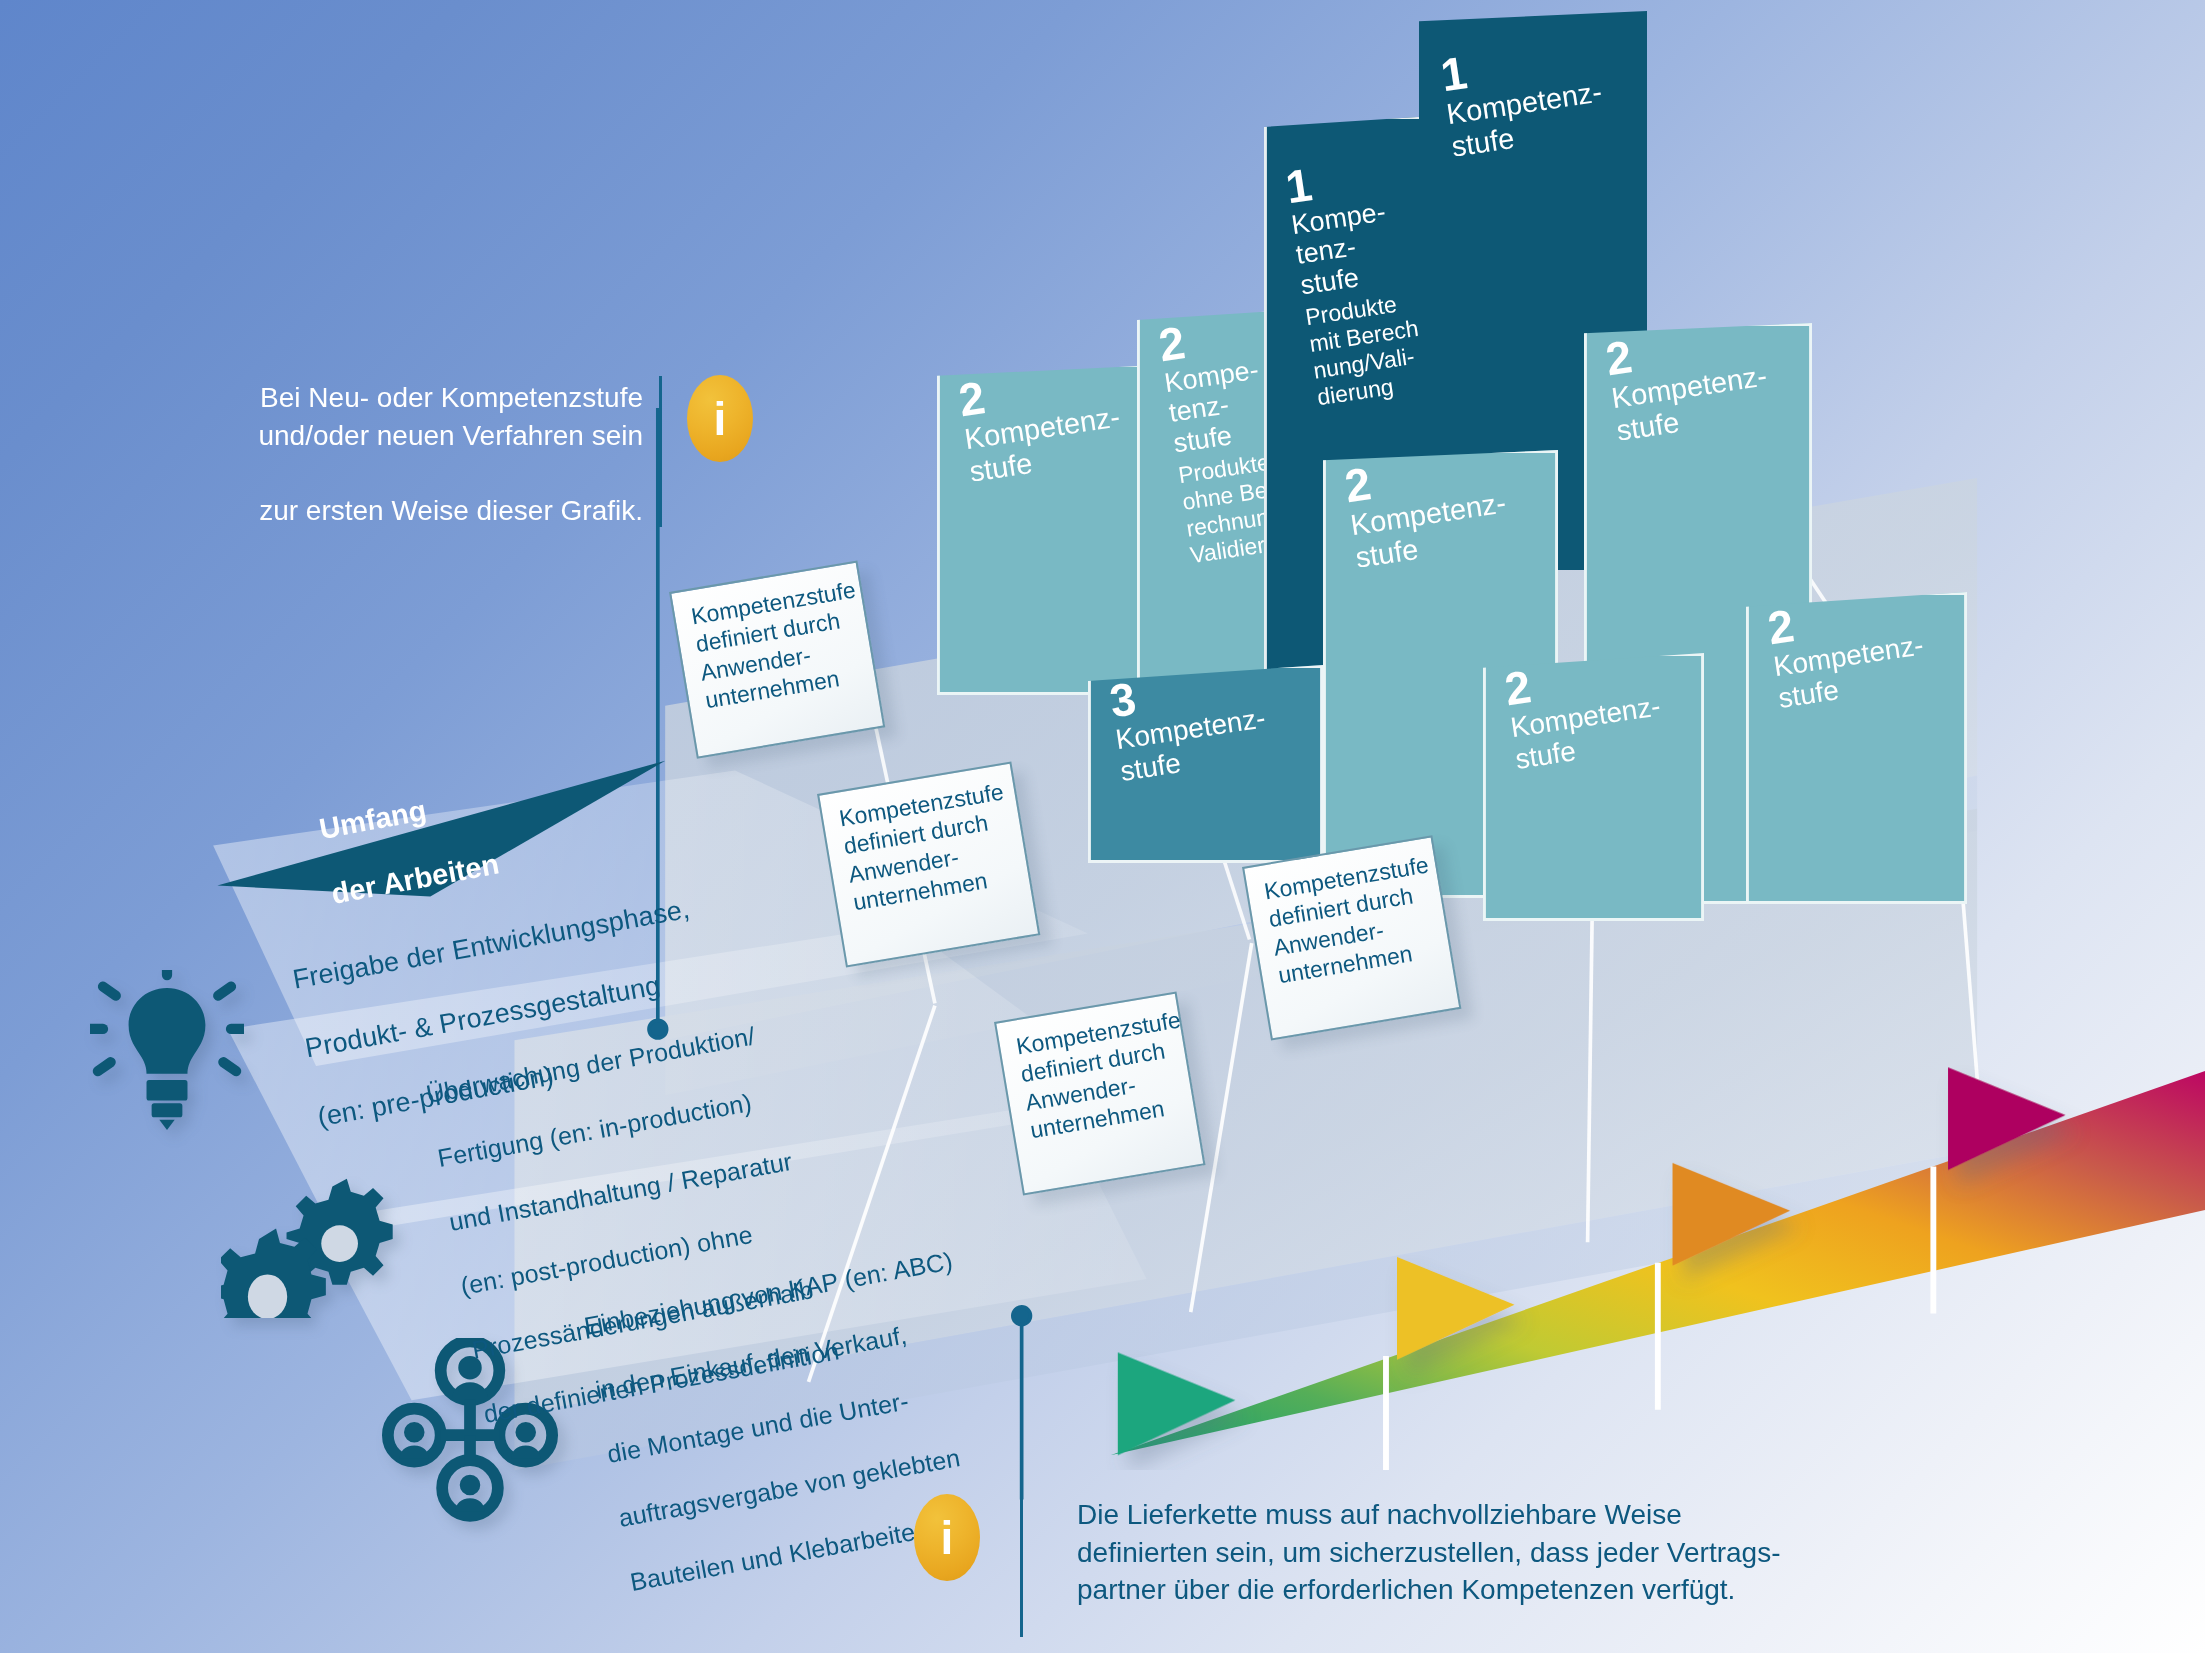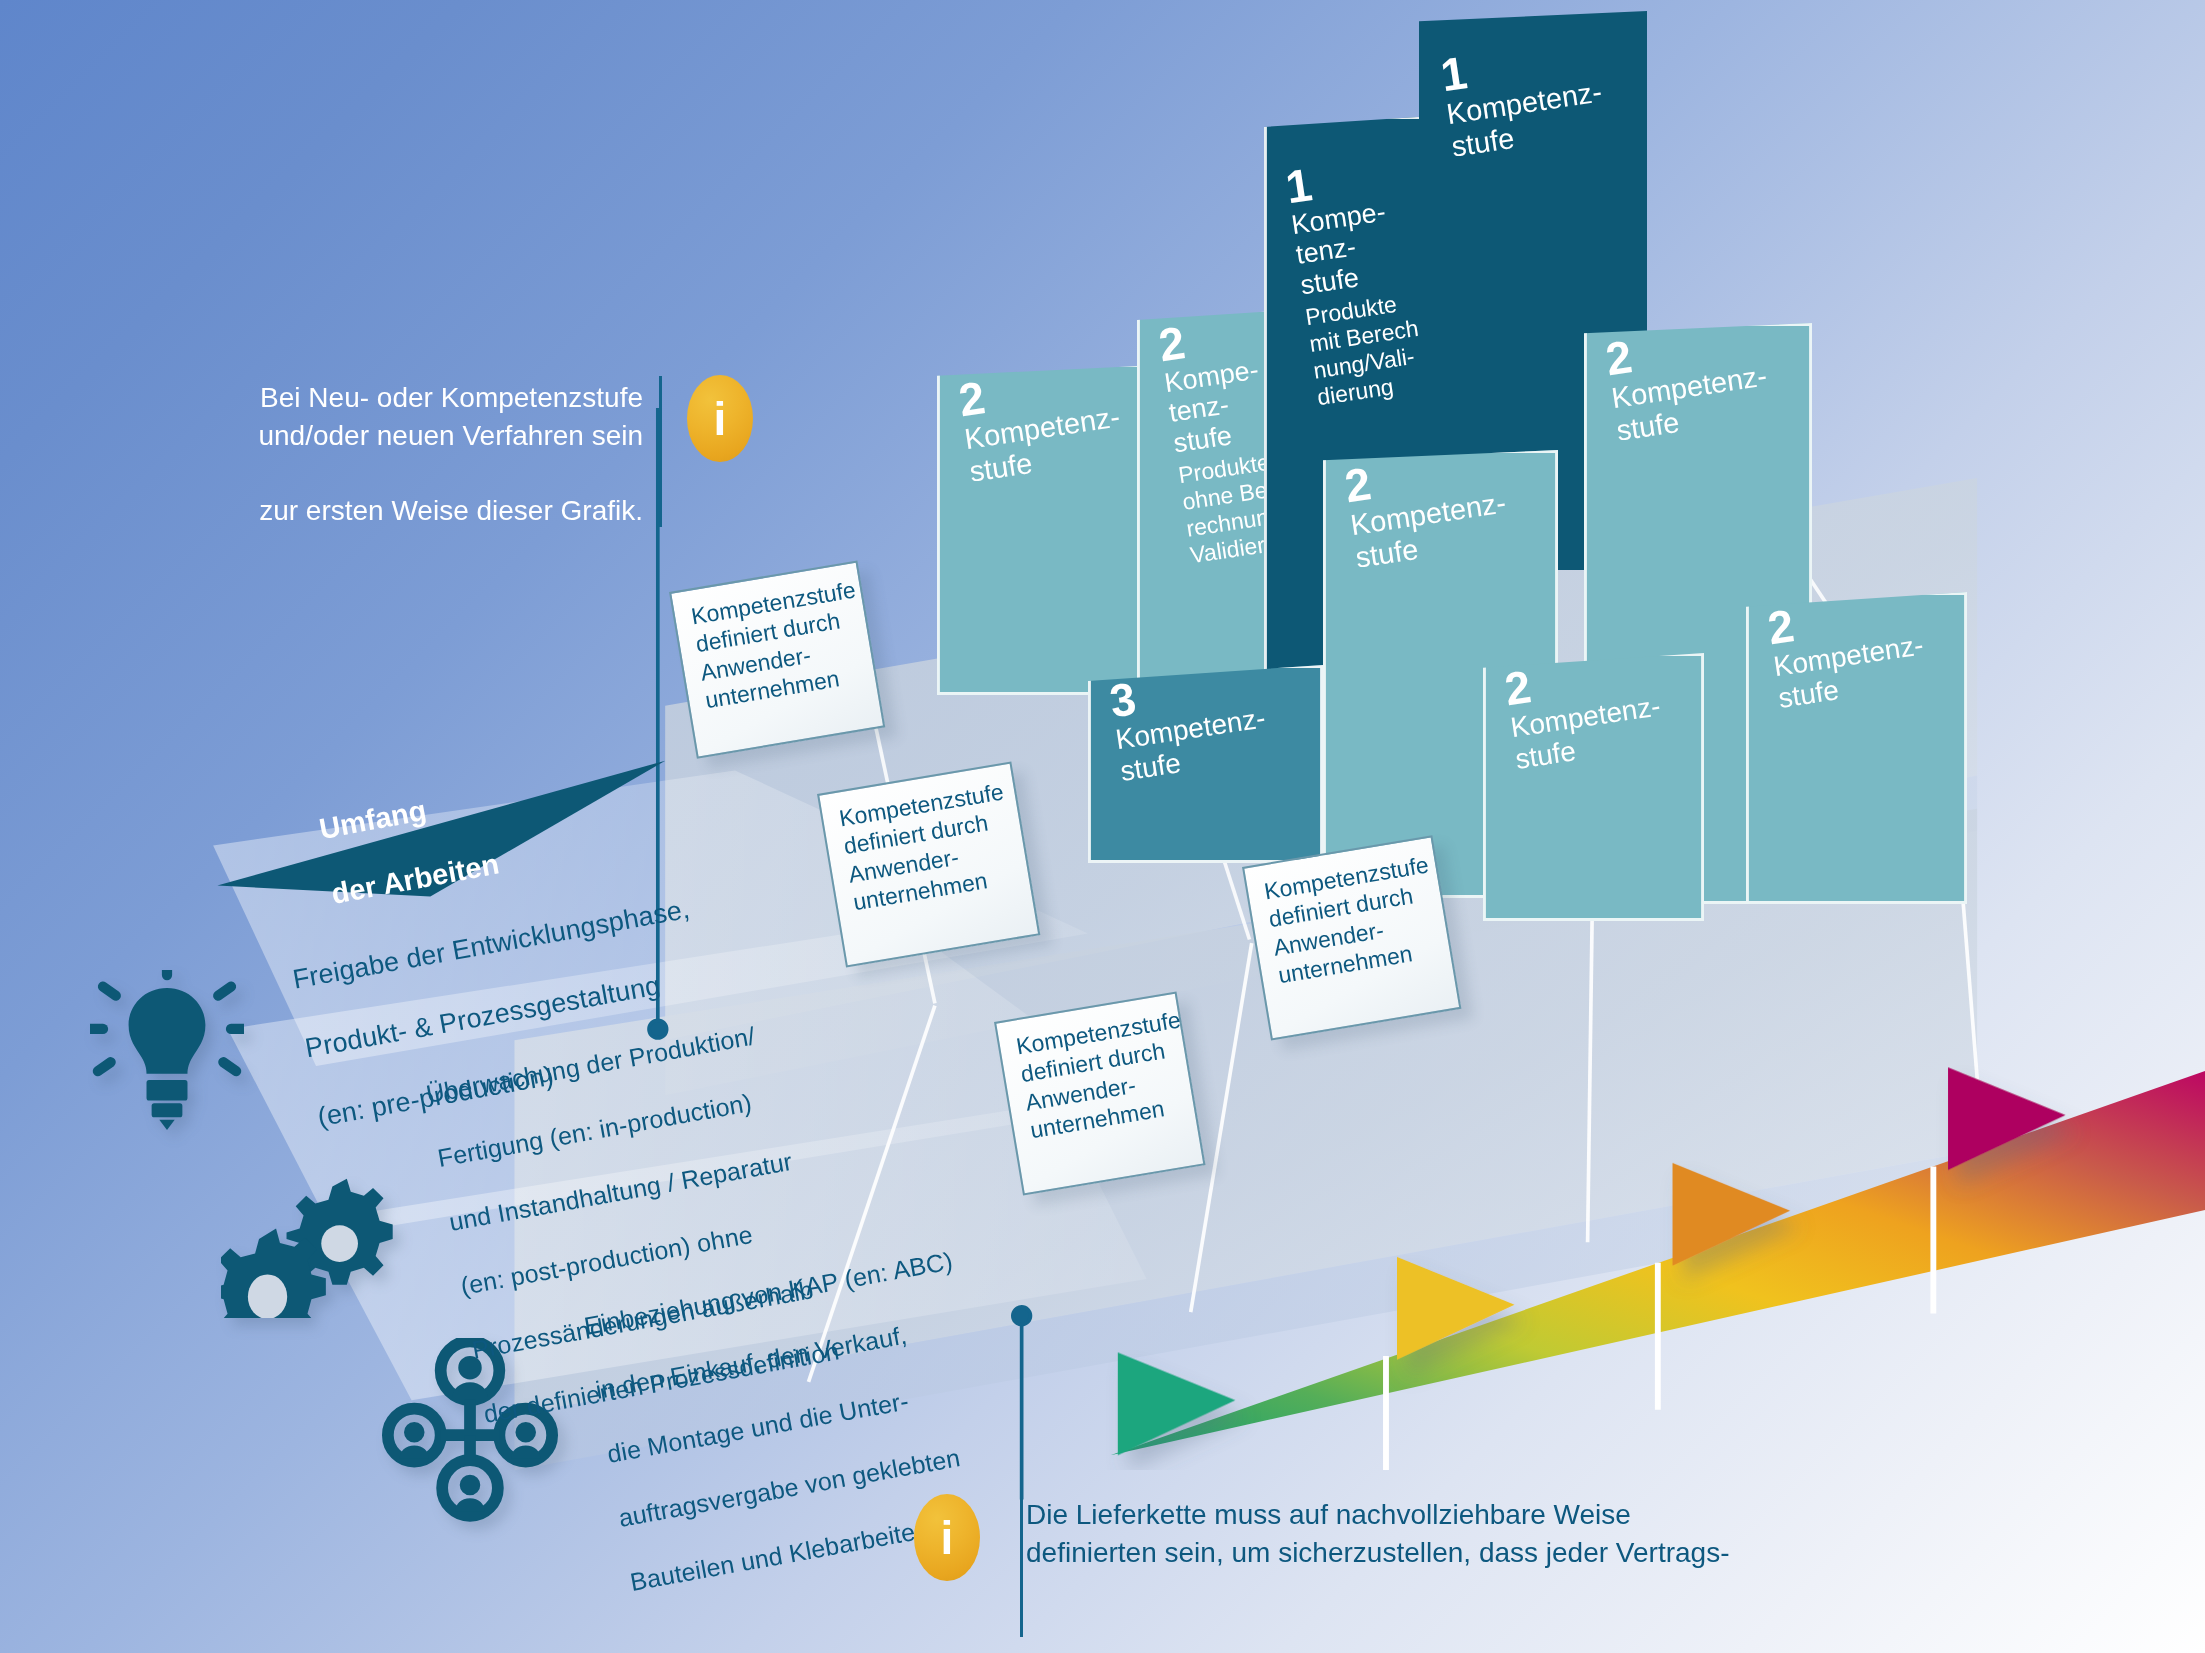--- a/index.html
+++ b/index.html
@@ -395,19 +395,20 @@
   </div>
   <div class="info-rule" style="left:659px;top:376px;height:151px;"></div>
   <div class="info-dot" style="left:687px;top:375px;width:66px;height:87px;font-size:46px;">
     <span>i</span>
   </div>
 
   <div class="info-dot" style="left:914px;top:1494px;width:66px;height:87px;font-size:46px;">
     <span>i</span>
   </div>
   <div class="info-rule" style="left:1020px;top:1494px;height:143px;"></div>
-  <div class="info-text dark" style="left:1026px;top:1496px;width:772px;font-size:28px;">
+  <div class="info-text dark" style="left:1077px;top:1496px;width:772px;font-size:28px;">
     <span>Die Lieferkette muss auf nachvollziehbare Weise</span><br>
     <span>definierten sein, um sicherzustellen, dass jeder Vertrags-</span><br>
+    <span>partner über die erforderlichen Kompetenzen verfügt.</span>
   </div>
 
 </div>
 
 
 </body></html>

